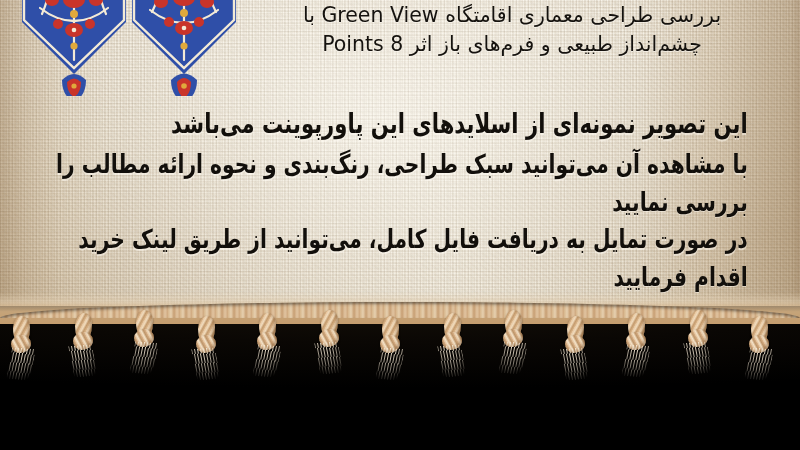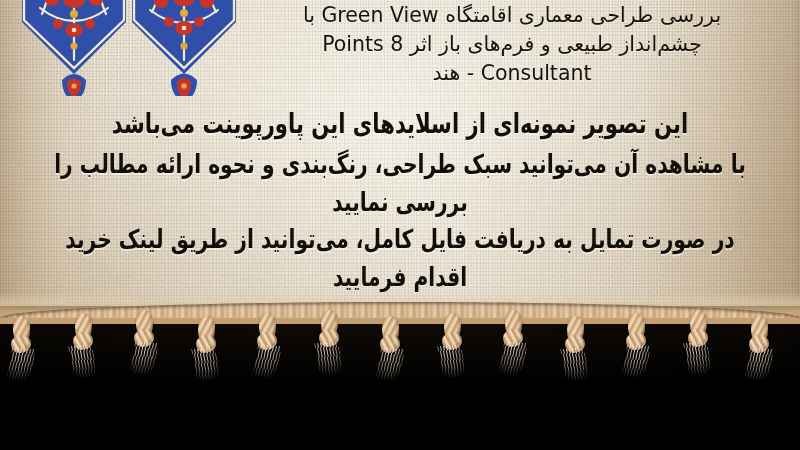--- a/index.html
+++ b/index.html
@@ -130,21 +130,21 @@
   .title{
     position:absolute;left:232px;top:1px;width:560px;
     text-align:center;
     font-family:"DejaVu Sans","Liberation Sans",sans-serif;
     font-size:20.5px;line-height:29px;color:#15120e;
     letter-spacing:0;
     text-shadow:0 1px 0 rgba(255,252,244,.55);
   }
   .body-lines{
     position:absolute;left:22px;top:108px;width:756px;
-    text-align:center;
+    text-align:right;
     font-family:"DejaVu Sans","Liberation Sans",sans-serif;
     color:#120f0b;
     text-shadow:0 1px 0 rgba(255,252,244,.5);
   }
   .bline{
     display:block;font-weight:700;
     transform:scaleX(.92) scaleY(1.18);
     transform-origin:center center;
   }
   .bline.l1{font-size:23px;line-height:32px;margin-bottom:12px;}
@@ -276,21 +276,20 @@
           <circle cx="60" cy="154" r="2" fill="#c9342a"></circle>
           <path d="M57.5 165 L62.5 165 L60 170 Z" fill="#c9342a"></path>
         </g>
       </svg>
     </div>
   </div>
 
   <div class="title">
     <div>بررسی طراحی معماری اقامتگاه Green View با</div>
     <div>چشم‌انداز طبیعی و فرم‌های باز اثر 8 Points</div>
-    <div>Consultant - هند</div>
   </div>
 
   <div class="body-lines">
     <span class="bline l1">این تصویر نمونه‌ای از اسلایدهای این پاورپوینت می‌باشد</span>
     <span class="bline l2">با مشاهده آن می‌توانید سبک طراحی، رنگ‌بندی و نحوه ارائه مطالب را بررسی نمایید</span>
     <span class="bline l3">در صورت تمایل به دریافت فایل کامل، می‌توانید از طریق لینک خرید اقدام فرمایید</span>
   </div>
 
   <div class="rug-black"></div>
   <div class="fringe-band"></div>

